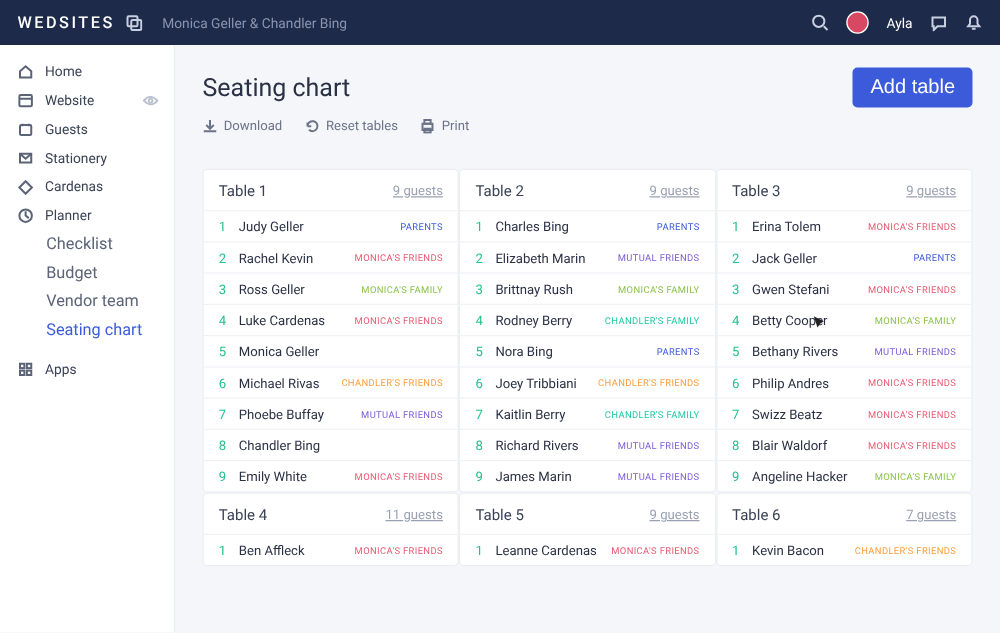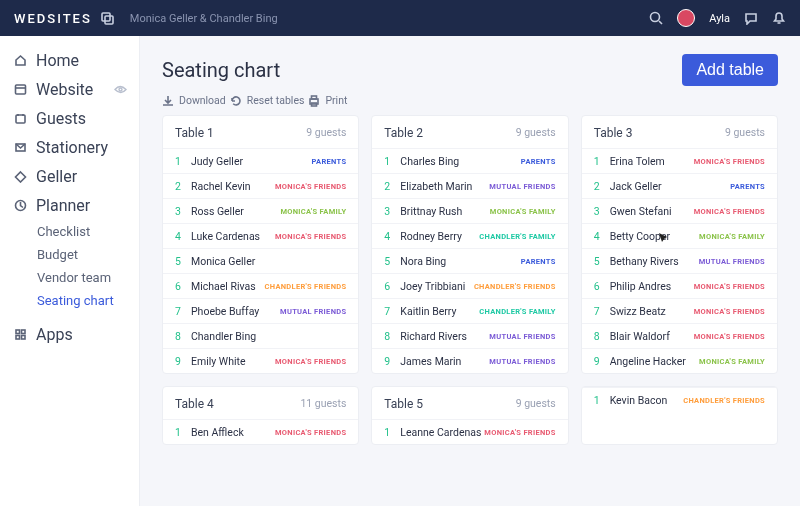--- a/index.html
+++ b/index.html
@@ -7,42 +7,42 @@
 
 .topbar { height: 36px; background: #1e2a4a; display: flex; align-items: center; padding: 0 14px; color: #c8cfe0; font-size: 11px; }
 .logo { color: #fff; font-weight: 500; letter-spacing: 2px; font-size: 13px; margin-right: 8px; }
 .event-name { color: #8a94b0; margin-left: 16px; }
 .topbar-right { margin-left: auto; display: flex; align-items: center; gap: 14px; }
 .avatar { width: 18px; height: 18px; border-radius: 50%; background: #d94862; border: 1.5px solid #fff; }
 .username { color: #fff; font-size: 11px; }
 
 .layout { display: flex; height: calc(506px - 36px); }
 .sidebar { width: 140px; background: #fff; border-right: 1px solid #eceef3; padding-top: 10px; }
-.nav-item { display: flex; align-items: center; gap: 9px; padding: 5px 14px; font-size: 16px; color: #3a4256; cursor: pointer; position: relative; }
+.nav-item { display: flex; align-items: flex-start; gap: 9px; padding: 5px 14px; font-size: 11px; color: #3a4256; cursor: pointer; position: relative; }
 .nav-item svg { width: 13px; height: 13px; stroke: #5b6377; fill: none; stroke-width: 1.6; }
 .sub-item { padding: 4px 14px 4px 37px; font-size: 13px; color: #5b6377; cursor: pointer; }
 .sub-item.active { color: #3b5bdb; }
 .eye-icon { position: absolute; right: 12px; }
 
 .main { flex: 1; overflow: auto; padding: 18px 22px; }
 .page-head { display: flex; align-items: center; }
 .page-title { font-size: 20px; font-weight: 400; color: #2b3145; }
 .add-btn { margin-left: auto; background: #3b5bdb; color: #fff; border: none; border-radius: 4px; padding: 7px 14px; font-size: 16px; cursor: pointer; text-align: center; }
-.toolbar { display: flex; gap: 4px; margin-top: 8px; margin-bottom: 8px; }
+.toolbar { display: flex; gap: 18px; margin-top: 8px; margin-bottom: 28px; }
 .tool { display: flex; align-items: center; gap: 5px; font-size: 10.5px; color: #6b7389; cursor: pointer; }
 .tool svg { width: 12px; height: 12px; stroke: #6b7389; fill: none; stroke-width: 1.6; }
 
-.tables-grid { display: grid; grid-template-columns: repeat(3, 1fr); gap: 12px; }
+.tables-grid { display: grid; grid-template-columns: repeat(3, 1fr); }
 .table-card { background: #fff; border: 1px solid #eceef3; border-radius: 4px; }
 .table-head { display: flex; justify-content: space-between; padding: 10px 12px 8px; font-size: 12px; color: #3a4256; }
-.table-count { color: #9aa1b3; font-size: 10.5px; }
+.table-count { color: #9aa1b3; font-size: 10.5px; text-decoration: underline; }
 .guest-row { display: flex; align-items: center; padding: 5.5px 12px; border-top: 1px solid #f1f2f6; font-size: 10.5px; }
 .guest-num { color: #23c18b; width: 16px; font-size: 10.5px; }
 .guest-name { color: #2b3145; flex: 1; }
-.guest-tag { font-size: 7.5px; font-weight: 700; letter-spacing: 0.3px; text-transform: uppercase; }
+.guest-tag { font-size: 7.5px; font-weight: 400; letter-spacing: 0.3px; text-transform: uppercase; }
 .cursor-icon { position: absolute; margin-left: -12px; margin-top: 2px; }
 
 .topbar svg.ticon { width: 14px; height: 14px; stroke: #c8cfe0; fill: none; stroke-width: 1.6; }
 </style>
 </head>
 <body>
 
 <div class="topbar">
   <span class="logo">WEDSITES</span>
   <svg class="ticon">
@@ -99,21 +99,21 @@
           <svg viewBox="0 0 13 13">
             <rect x="2" y="3" width="9" height="7"></rect>
             <path d="M2 3 l4.5 4 l4.5-4"></path>
           </svg>
           <span>Stationery</span>
         </div>
         <div class="nav-item">
           <svg viewBox="0 0 13 13">
             <path d="M6.5 2 l5 5 l-5 5 l-5-5 z"></path>
           </svg>
-          <span>Geller</span>
+          <span>Cardenas</span>
         </div>
         <div class="nav-item">
           <svg viewBox="0 0 13 13">
             <circle cx="6.5" cy="6.5" r="5"></circle>
             <path d="M6.5 3 v3.5 l2.5 2"></path>
           </svg>
           <span>Planner</span>
         </div>
         <div class="sub-item">Checklist</div>
         <div class="sub-item">Budget</div>
@@ -330,20 +330,24 @@
             <span>Table 5</span>
             <span class="table-count">9 guests</span>
           </div>
           <div class="guest-row">
             <span class="guest-num">1</span>
             <span class="guest-name">Leanne Cardenas</span>
             <span class="guest-tag" style="color:#e85a71">MONICA'S FRIENDS</span>
           </div>
         </div>
         <div class="table-card">
+          <div class="table-head">
+            <span>Table 6</span>
+            <span class="table-count">7 guests</span>
+          </div>
           <div class="guest-row">
             <span class="guest-num">1</span>
             <span class="guest-name">Kevin Bacon</span>
             <span class="guest-tag" style="color:#ff9d3b">CHANDLER'S FRIENDS</span>
           </div>
         </div>
       </div>
   </div>
 </div>
 

